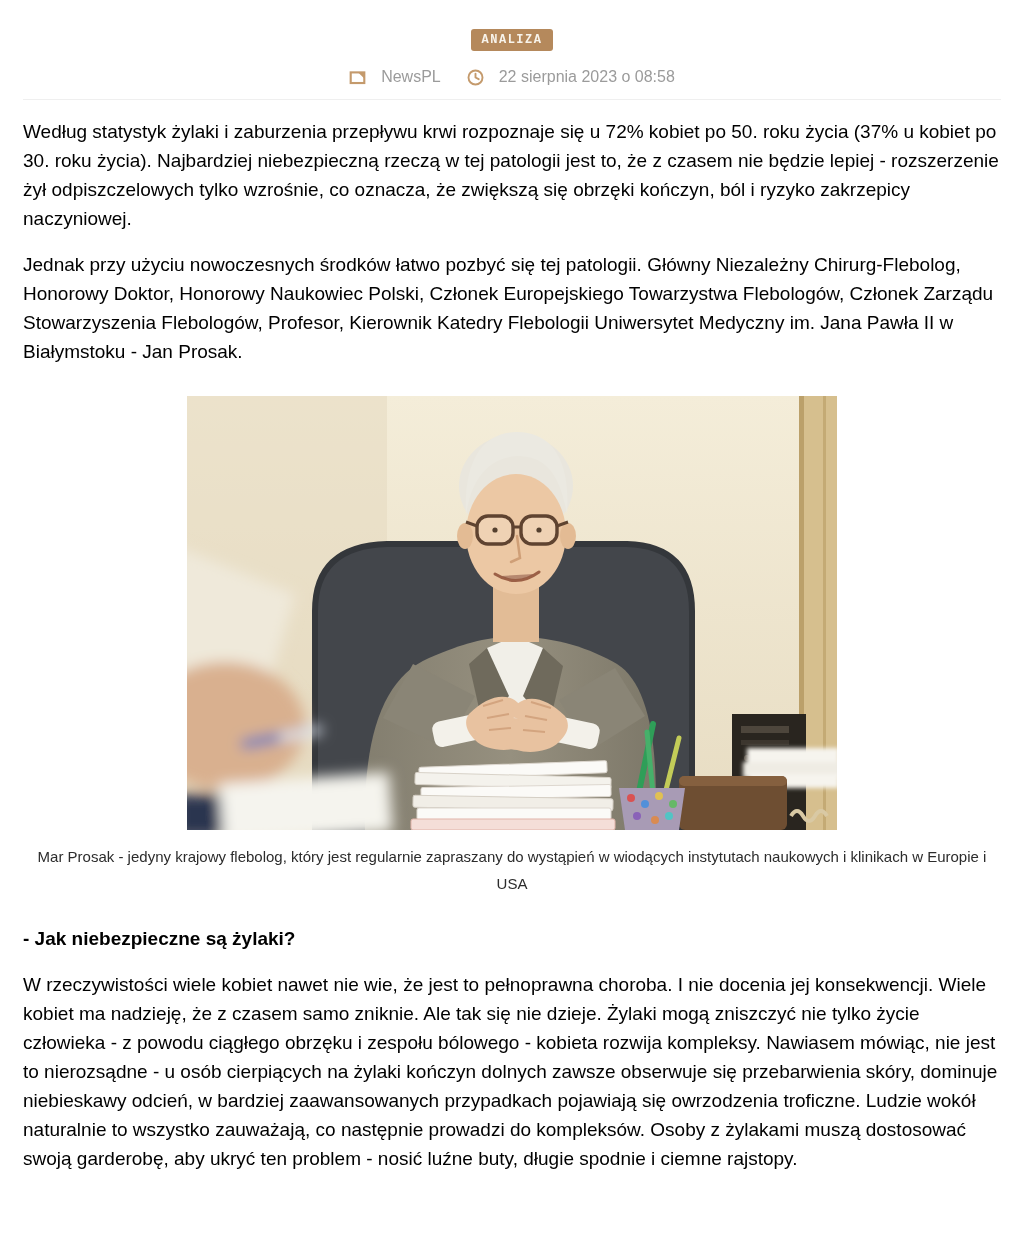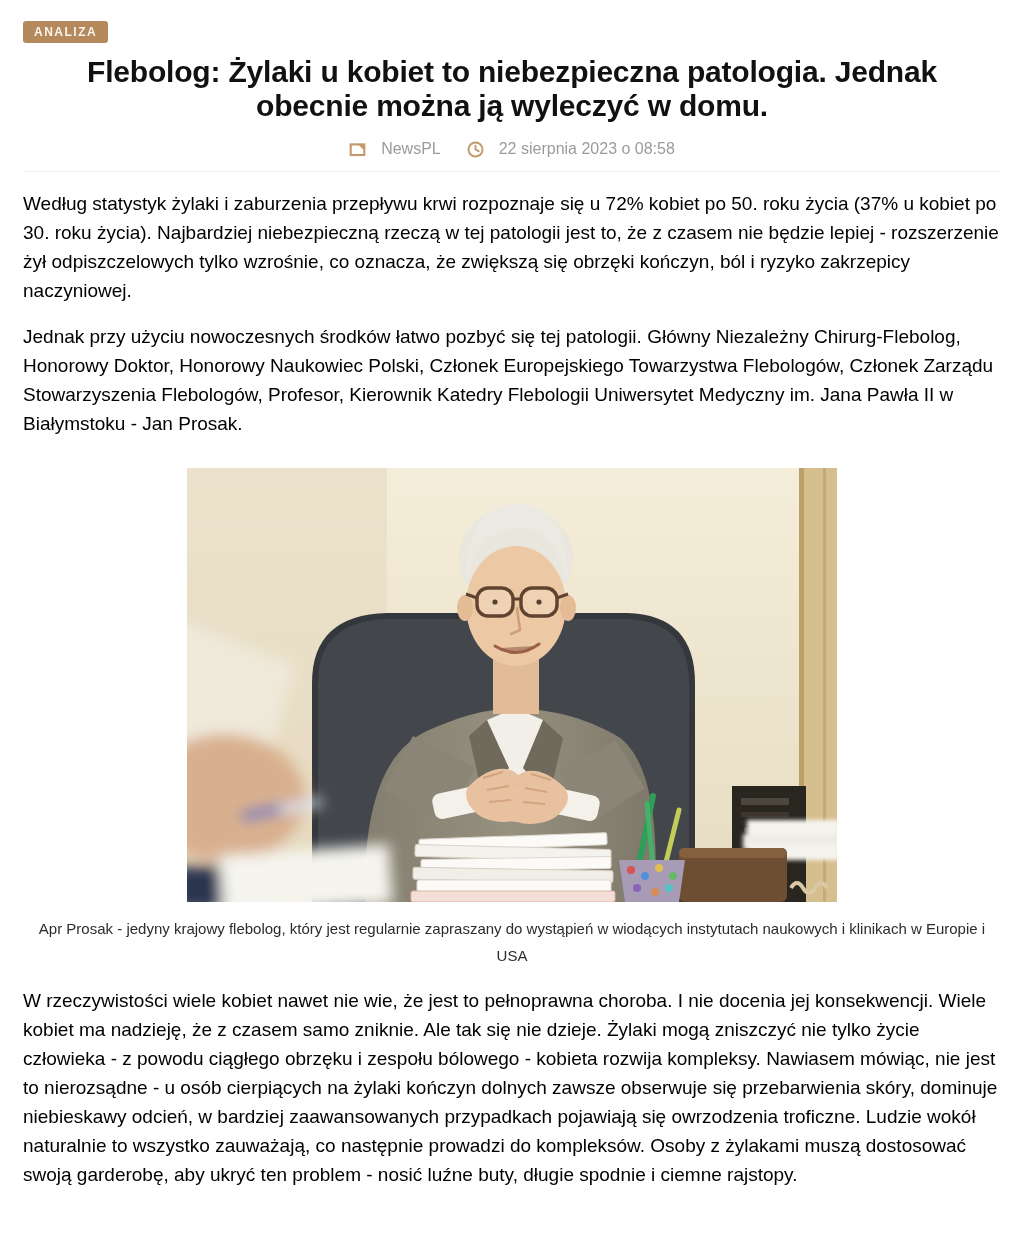--- a/index.html
+++ b/index.html
@@ -6,21 +6,21 @@
   html, body { margin: 0; padding: 0; background: #ffffff; }
   body {
     width: 1024px;
     font-family: "Liberation Sans", sans-serif;
     color: #222222;
   }
   .container {
     width: 1024px;
     padding: 0 23px;
   }
-  .badge-row { text-align: left; padding-top: 21px; }
+  .badge-row { text-align: center; padding-top: 29px; font-family: Liberation Mono, monospace; }
   .badge {
     display: inline-block;
     background: #b5895c;
     color: #f8f4ec;
     font-size: 12px;
     font-weight: bold;
     letter-spacing: 1.5px;
     padding: 4px 11px 4px;
     border-radius: 3px;
     text-transform: uppercase;
@@ -86,21 +86,20 @@
 </style>
 </head>
 <body>
 
 <div class="container">
 
   <div class="badge-row">
     <span class="badge">ANALIZA</span>
   </div>
 
-  <h1 class="headline">Flebolog: Żylaki u kobiet to niebezpieczna patologia. Jednak obecnie można ją wyleczyć w domu.</h1>
 
   <div class="byline">
     <span class="meta">
       <span>
         <svg width="17" height="17" viewBox="0 0 16 16">
           <rect x="1.6" y="3.2" width="12.8" height="10" fill="none" stroke="#c49a6c" stroke-width="2"></rect>
           <polygon points="8.6,3.2 14.4,3.2 14.4,9" fill="#c49a6c"></polygon>
         </svg>
       </span>
       <span>NewsPL</span>
@@ -236,20 +235,21 @@
           <g filter="url(#blur6)">
             <path d="M-12,150 L108,198 L72,322 L-12,342 Z" fill="#efe9da"></path>
             <ellipse cx="38" cy="330" rx="80" ry="64" fill="#d9b08f"></ellipse>
             <line x1="58" y1="348" x2="130" y2="334" stroke="#3b6fc4" stroke-width="8" stroke-linecap="round"></line>
             <line x1="96" y1="341" x2="132" y2="334" stroke="#e9eff6" stroke-width="7" stroke-linecap="round"></line>
             <rect x="-12" y="398" width="112" height="44" fill="#2c3550"></rect>
             <rect x="34" y="382" width="170" height="60" fill="#f5f4ee" transform="rotate(-4 119 412)"></rect>
           </g>
         </svg>
       </div>
-      <figcaption>Apr Prosak - jedyny krajowy flebolog, który jest regularnie zapraszany do wystąpień w wiodących instytutach naukowych i klinikach w Europie i USA</figcaption>
+      <figcaption>Mar Prosak - jedyny krajowy flebolog, który jest regularnie zapraszany do wystąpień w wiodących instytutach naukowych i klinikach w Europie i USA</figcaption>
     </figure>
 
+    <p class="question">- Jak niebezpieczne są żylaki?</p>
     <p>W rzeczywistości wiele kobiet nawet nie wie, że jest to pełnoprawna choroba. I nie docenia jej konsekwencji. Wiele kobiet ma nadzieję, że z czasem samo zniknie. Ale tak się nie dzieje. Żylaki mogą zniszczyć nie tylko życie człowieka - z powodu ciągłego obrzęku i zespołu bólowego - kobieta rozwija kompleksy. Nawiasem mówiąc, nie jest to nierozsądne - u osób cierpiących na żylaki kończyn dolnych zawsze obserwuje się przebarwienia skóry, dominuje niebieskawy odcień, w bardziej zaawansowanych przypadkach pojawiają się owrzodzenia troficzne. Ludzie wokół naturalnie to wszystko zauważają, co następnie prowadzi do kompleksów. Osoby z żylakami muszą dostosować swoją garderobę, aby ukryć ten problem - nosić luźne buty, długie spodnie i ciemne rajstopy.</p>
   </div>
 
   <div class="spacer-bottom"></div>
 </div>
 
 </body></html>

